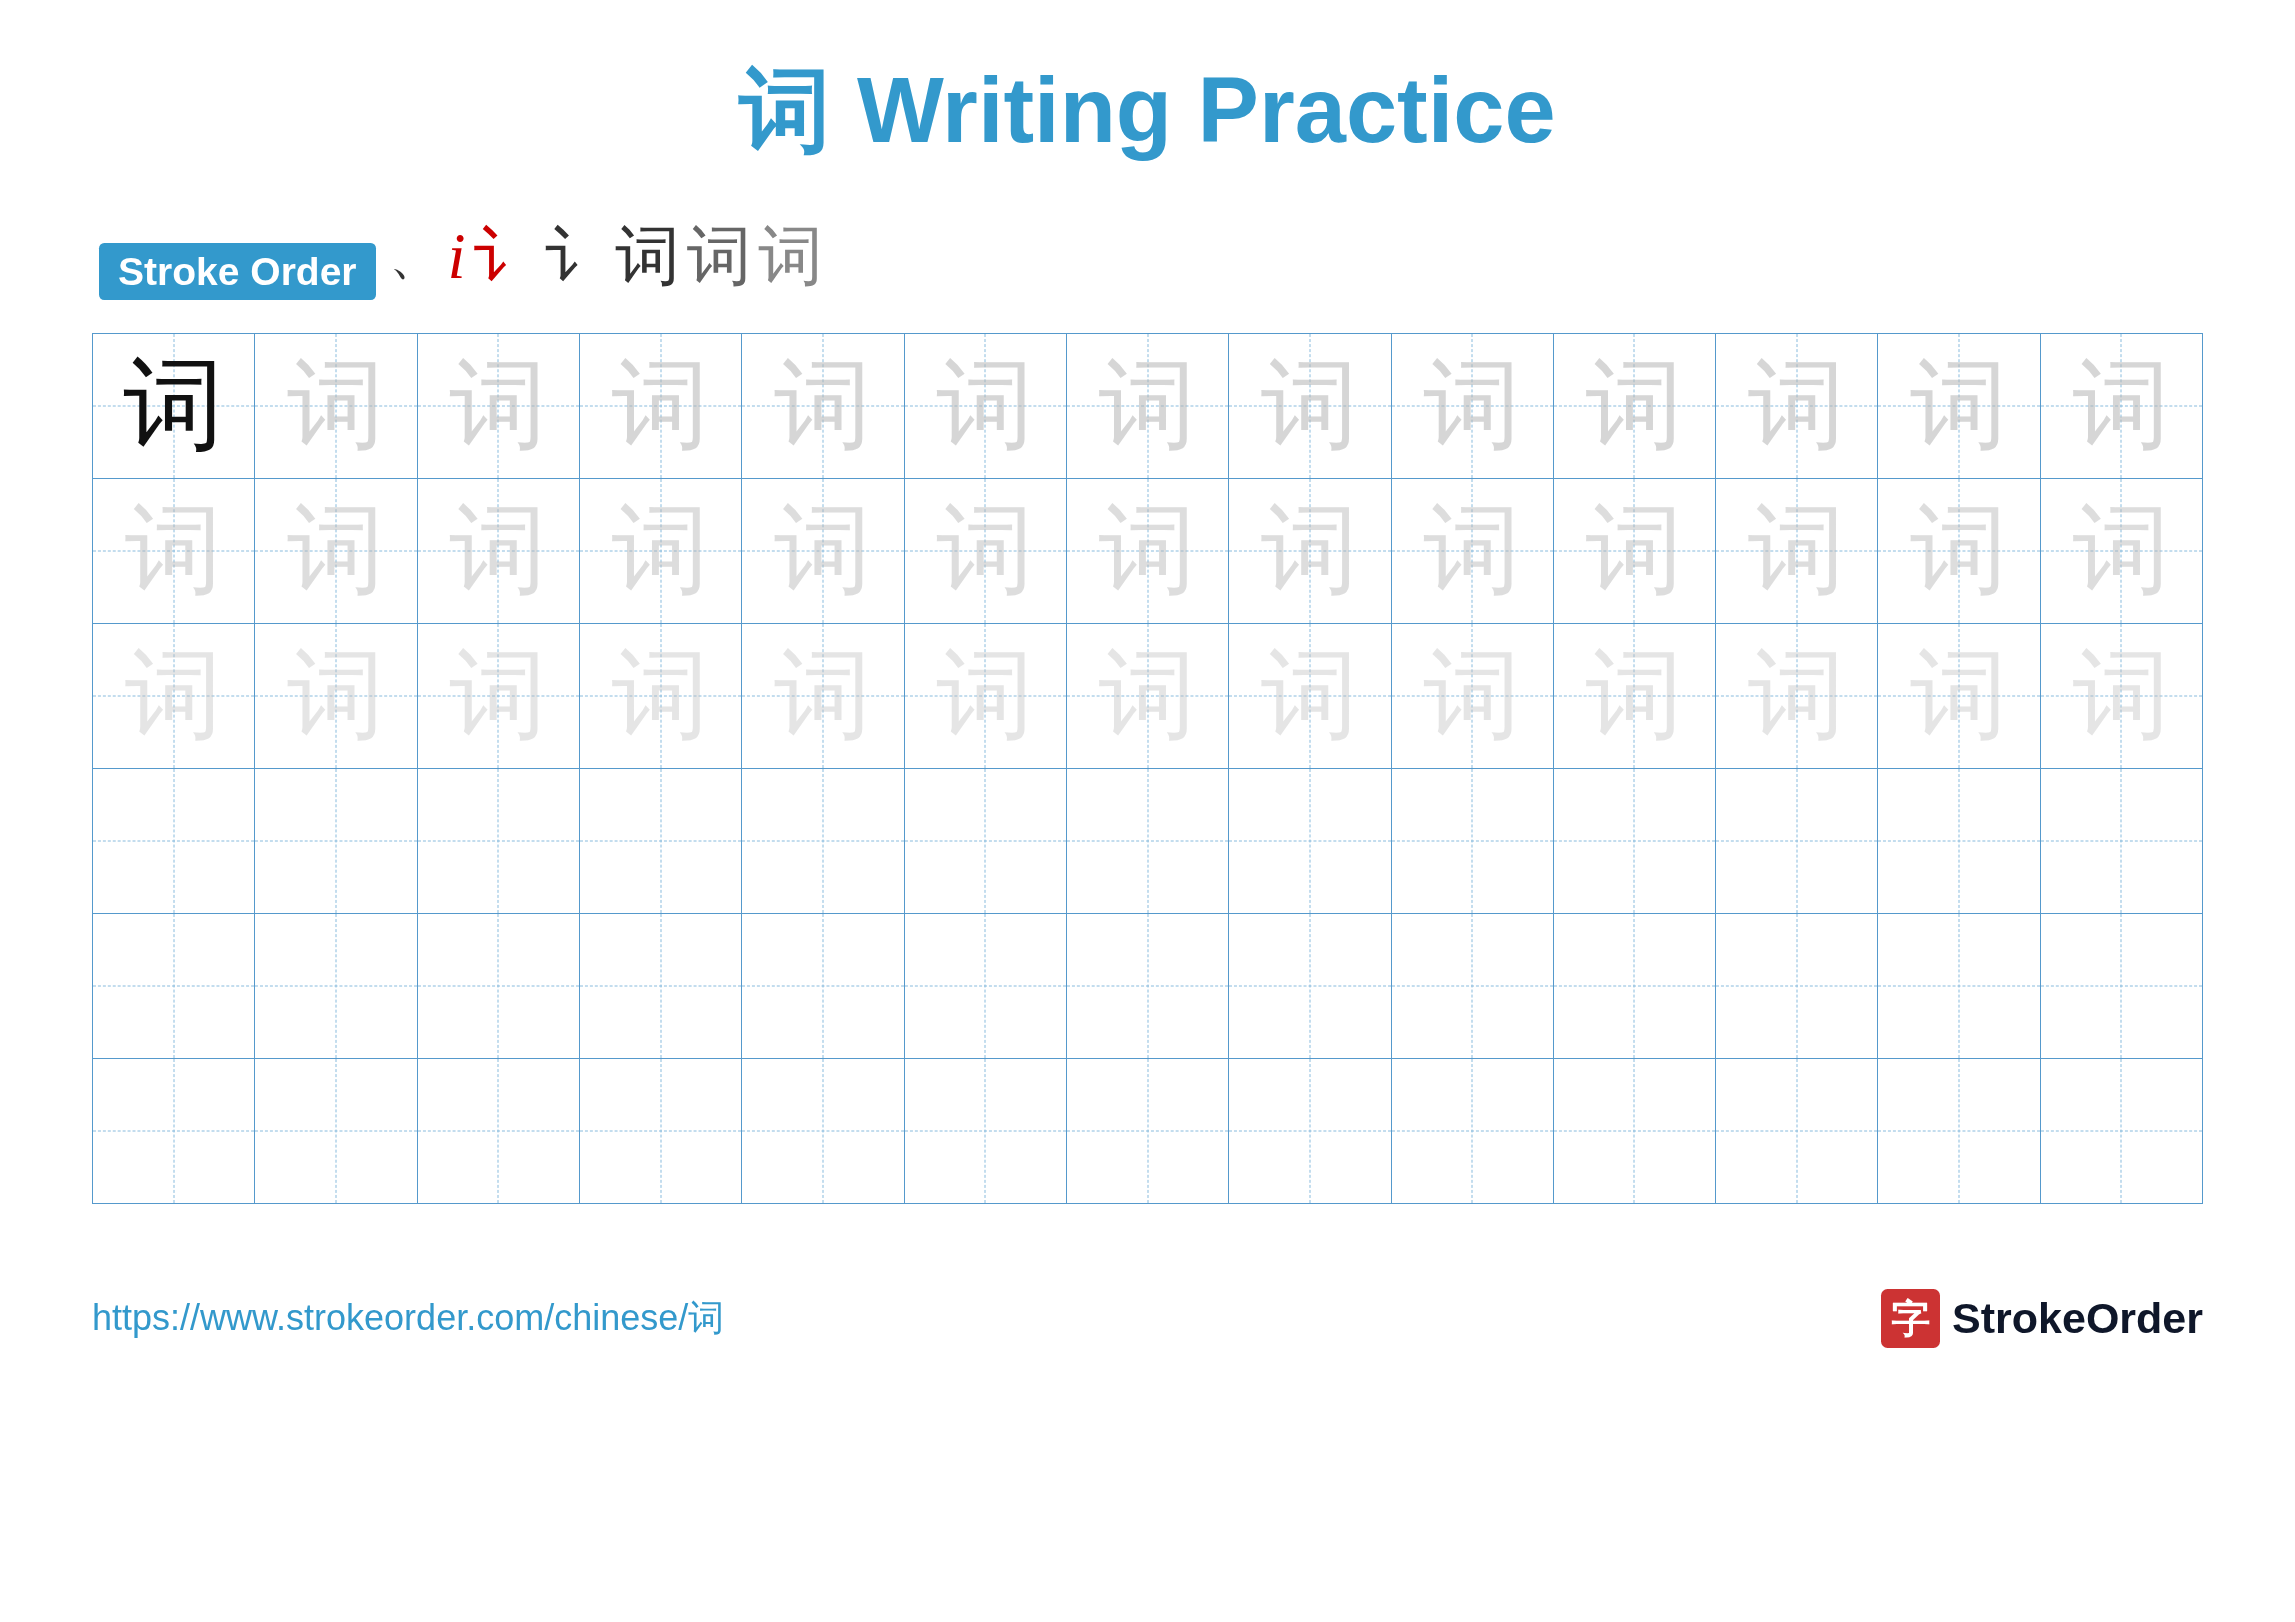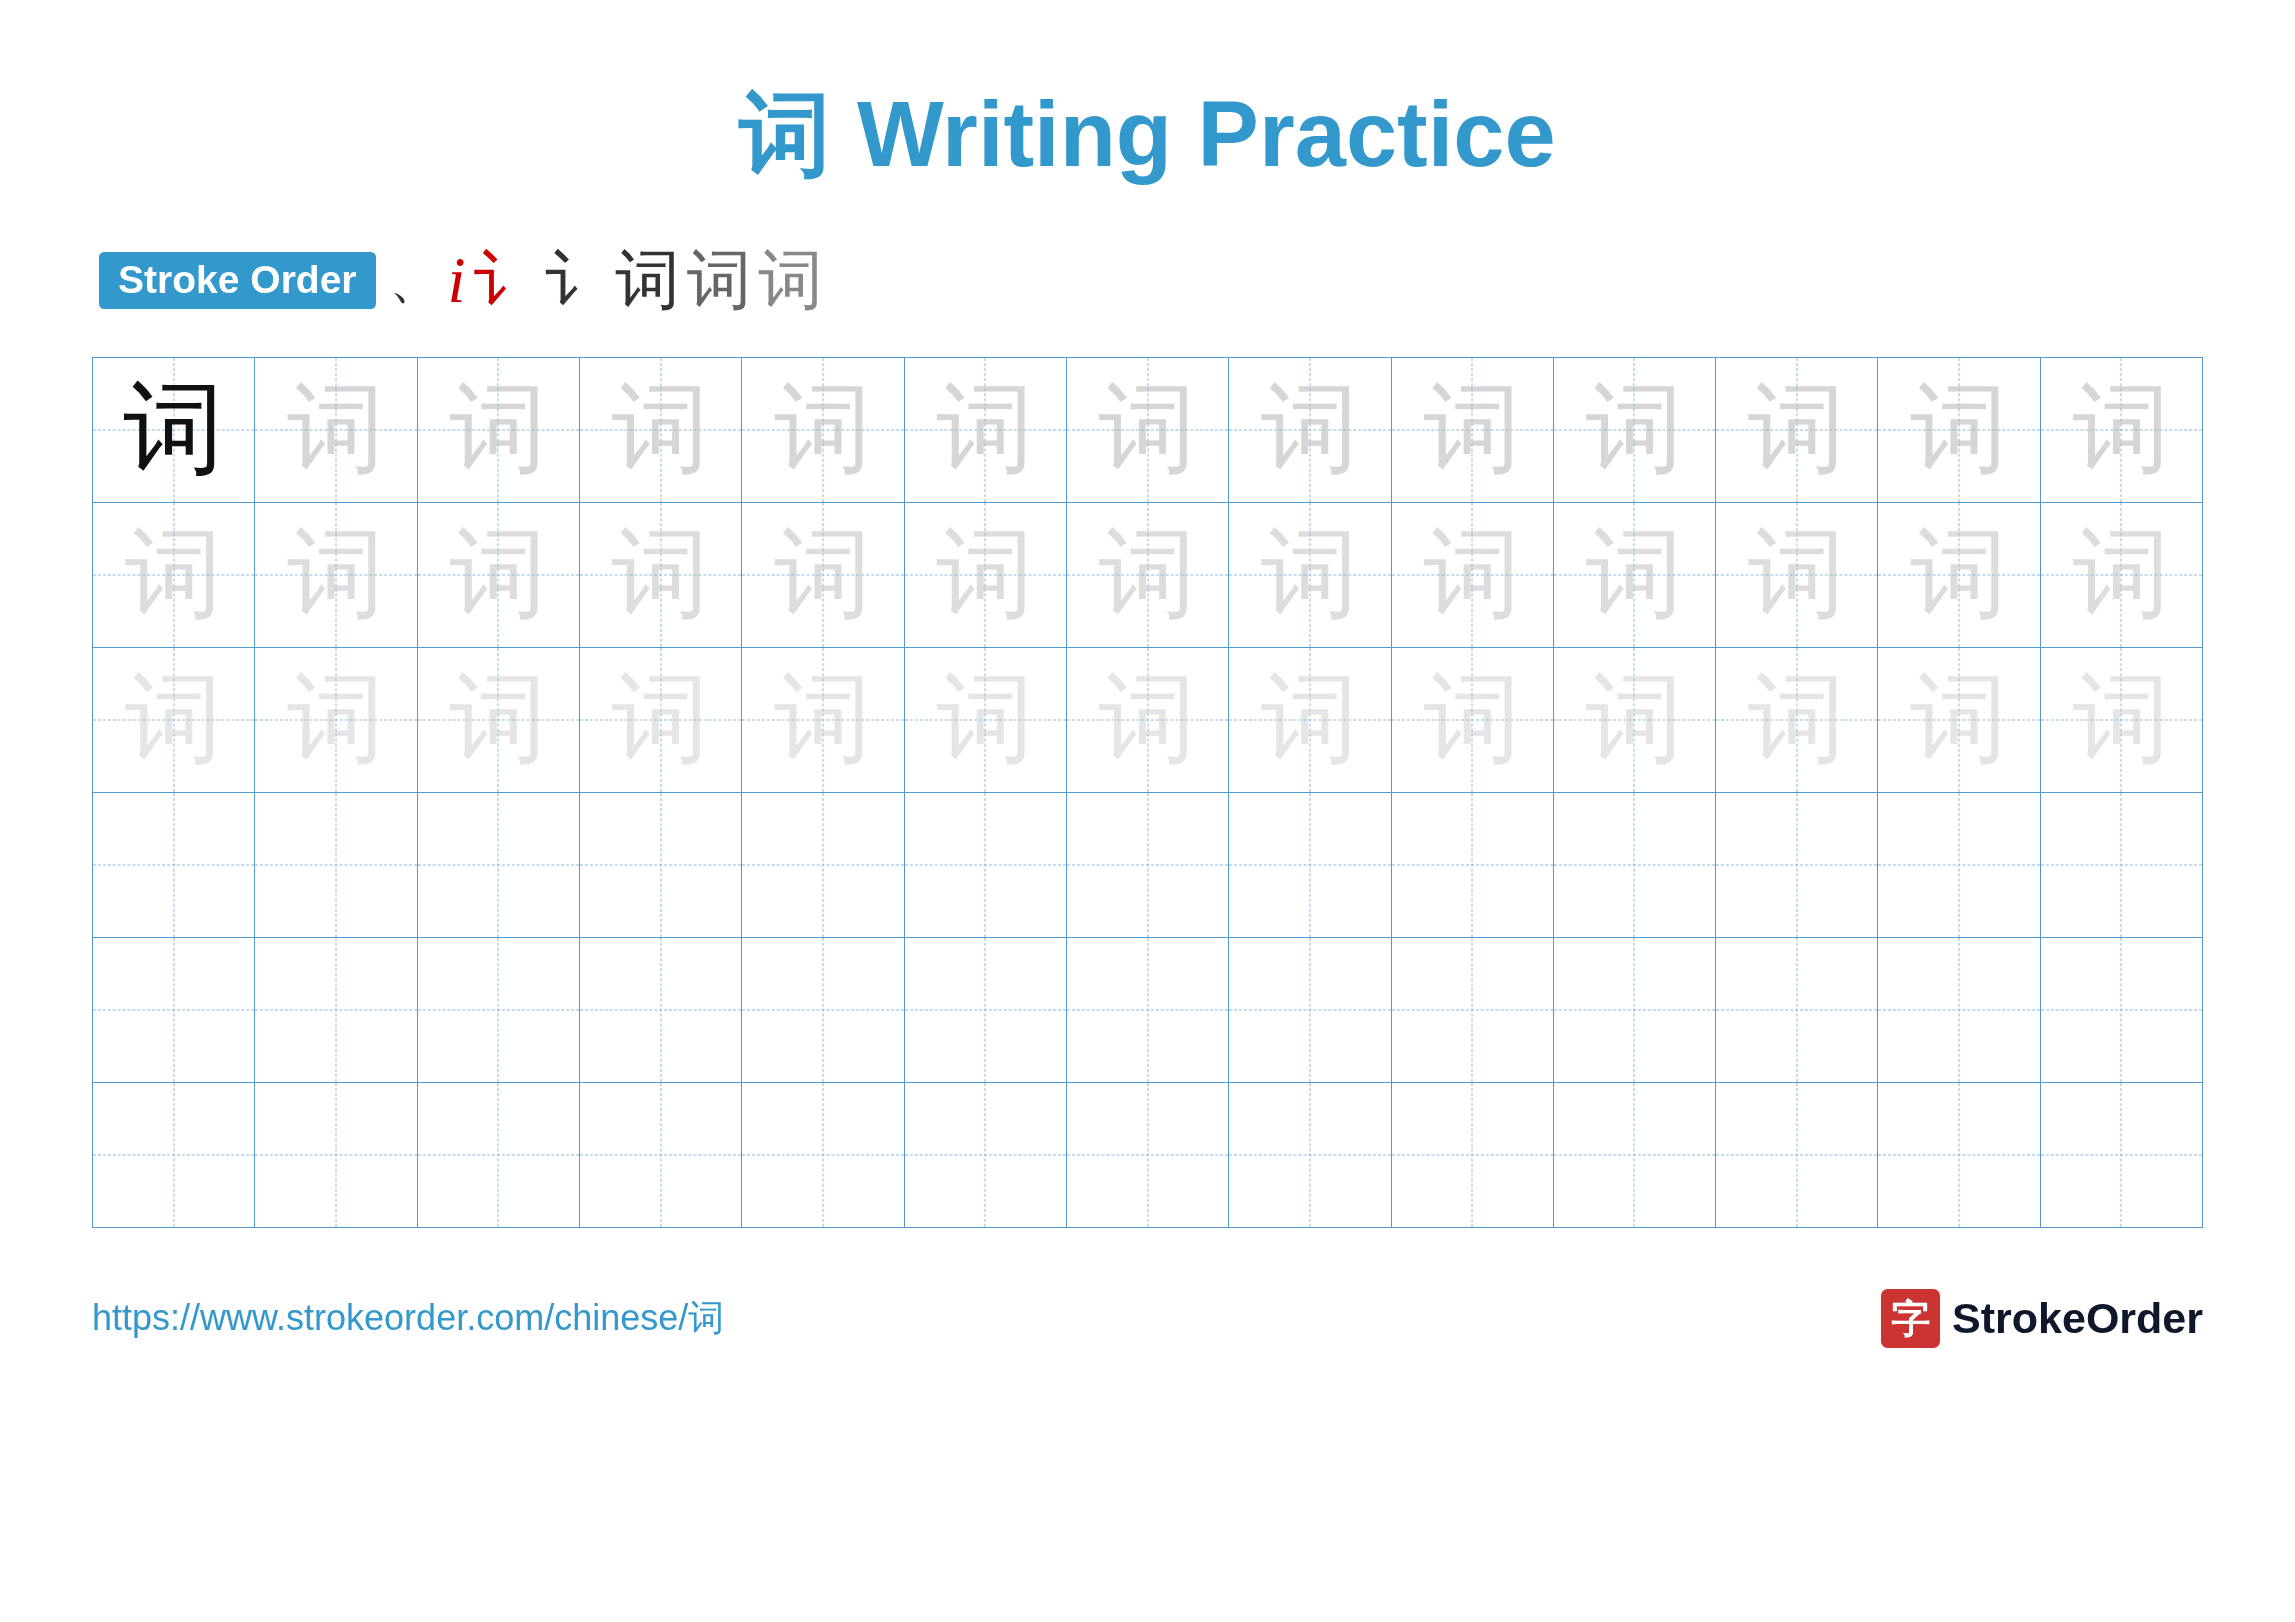--- a/index.html
+++ b/index.html
@@ -10,38 +10,38 @@
       height: 1622px;
       position: relative;
       overflow: hidden;
     }
 
     .page {
       width: 2295px;
       height: 1400px;
       background: #fff;
       position: relative;
-      padding: 60px 92px 65px 92px;
+      padding: 36px 92px 65px 92px;
     }
 
     
     .title {
       text-align: center;
       color: #3399cc;
       font-size: 92px;
       font-family: Arial, sans-serif;
       font-weight: bold;
       margin-bottom: 39px;
       margin-top: 13px;
     }
 
     
     .stroke-order-row {
       display: flex;
-      align-items: center;
+      align-items: flex-end;
       gap: 13px;
       margin-bottom: 33px;
       padding-left: 6.5px;
     }
 
     .stroke-order-badge {
       background: #3399cc;
       color: #fff;
       font-size: 39px;
       font-family: Arial, sans-serif;

